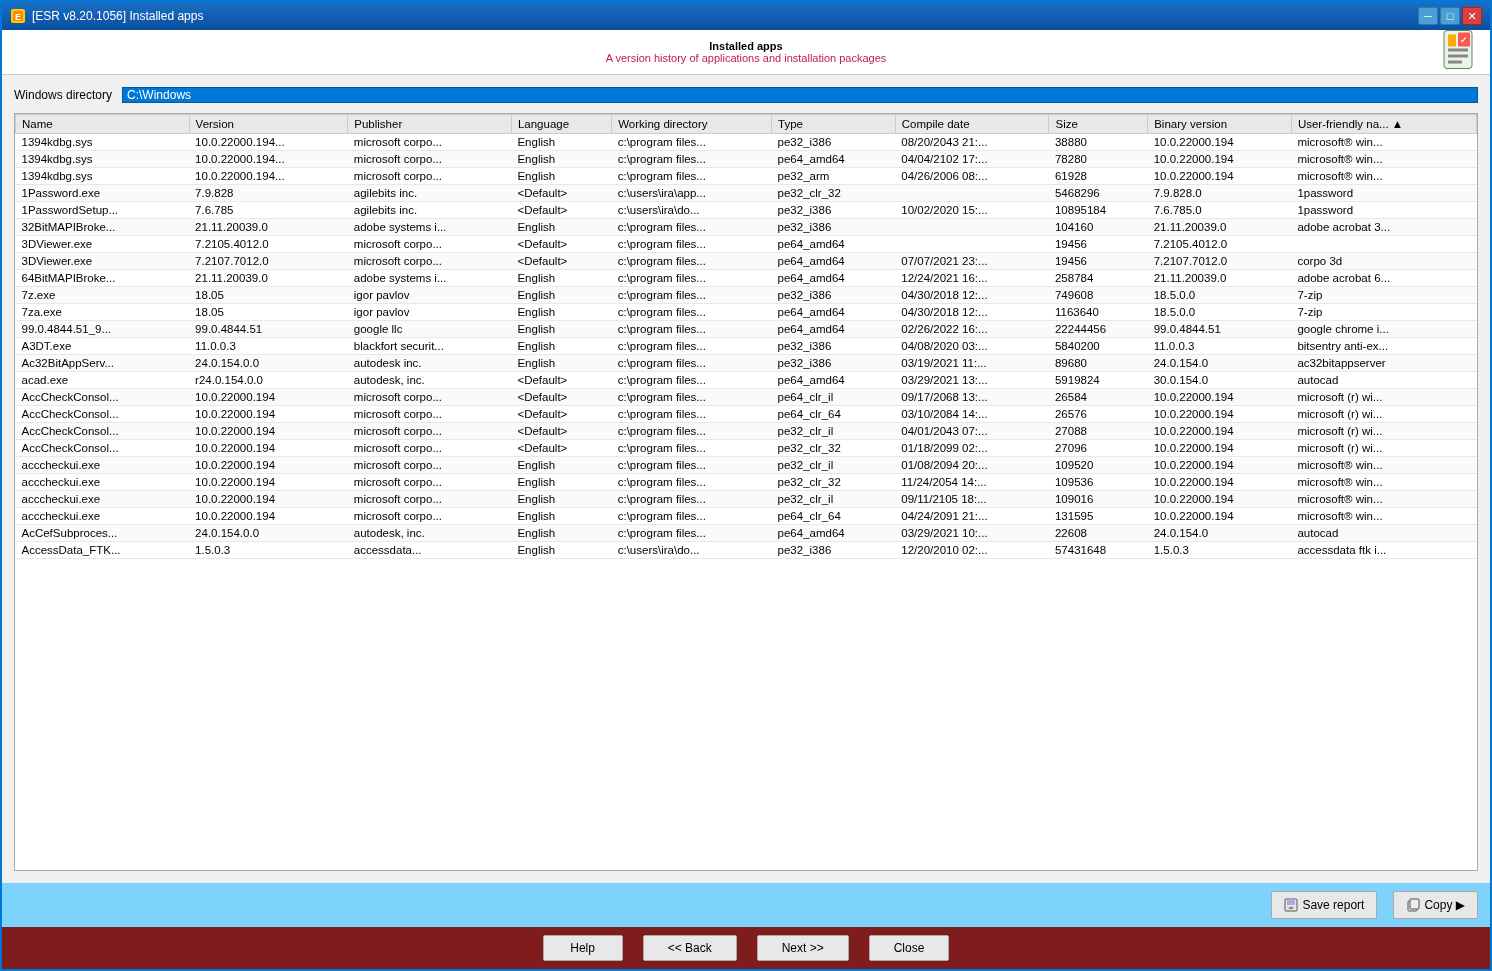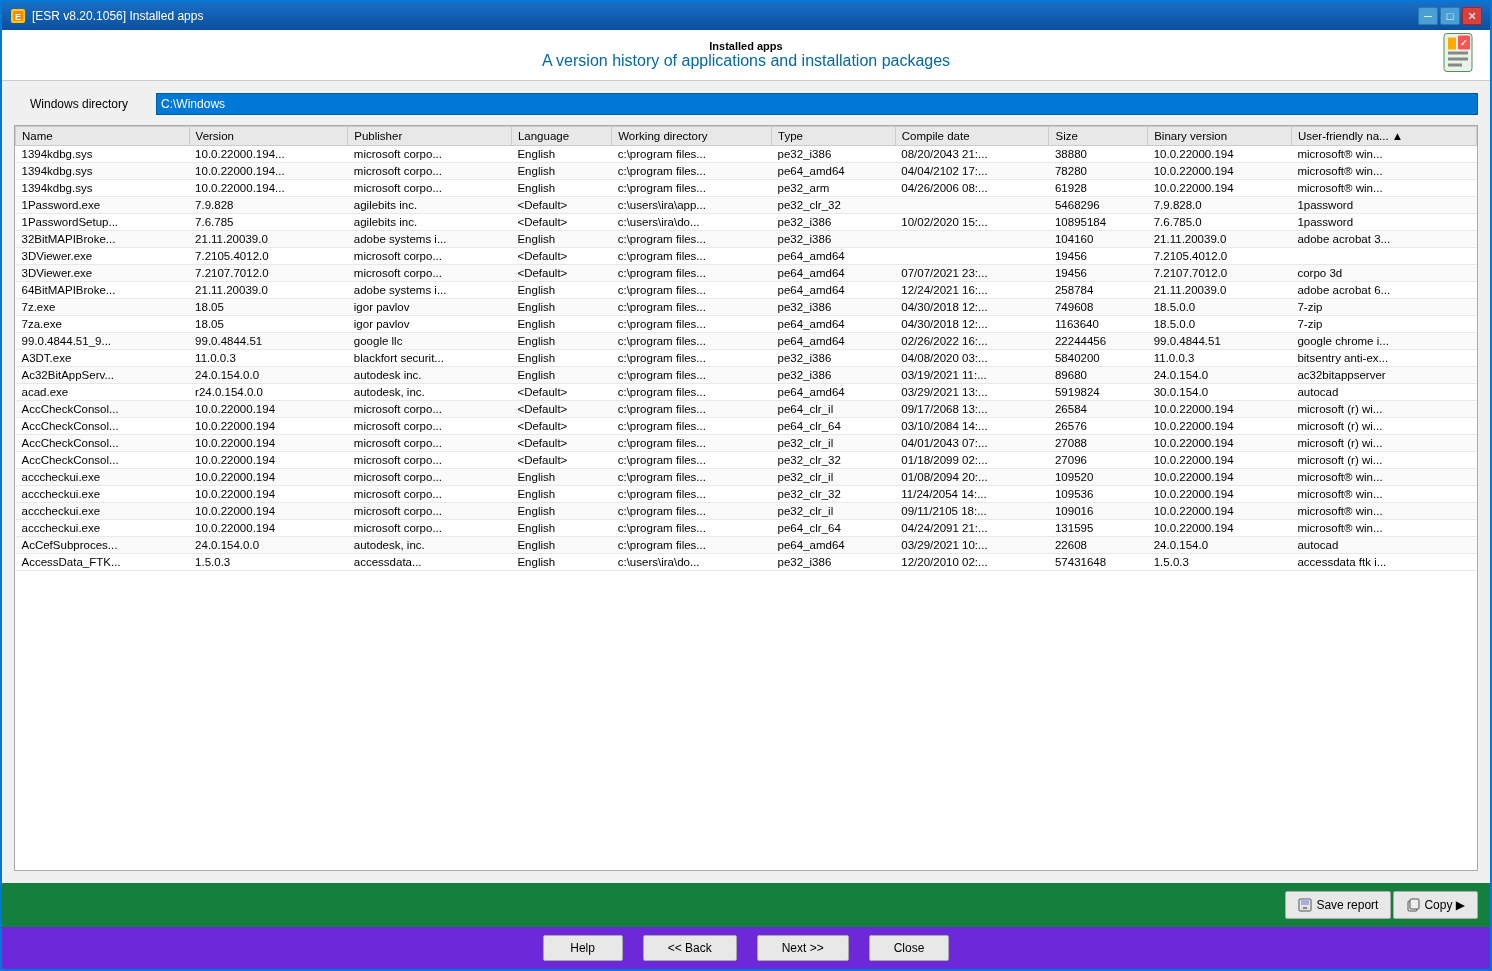--- a/index.html
+++ b/index.html
@@ -58,52 +58,51 @@
       align-items: center;
       justify-content: center;
       border-radius: 2px;
     }
     .title-btn.close { background: #d94040; border-color: #b02020; }
     .header-title {
       font-size: 11px;
       font-weight: bold;
     }
     .header-subtitle {
-      font-size: 16px;
-      color: #0369a1;
+      font-size: 11px;
+      color: #be185d;
     }
     .content-area {
       flex: 1;
       display: flex;
       flex-direction: column;
       padding: 12px;
       overflow: hidden;
       background: #f0f0f0;
     }
     .dir-row {
       display: flex;
       align-items: center;
-      gap: 28px;
+      gap: 10px;
       margin-bottom: 10px;
       flex-shrink: 0;
-      margin-left: 16px;
     }
     .dir-label {
       font-size: 12px;
       white-space: nowrap;
       color: #000;
     }
     .dir-input {
       flex: 1;
       background: #0078d7;
       color: white;
       border: 1px solid #005a9e;
       padding: 2px 4px;
       font-size: 12px;
-      height: 22px;
+      height: 16px;
     }
     .table-container {
       flex: 1;
       border: 1px solid #aaa;
       overflow: auto;
       background: white;
     }
     table {
       width: 100%;
       border-collapse: collapse;
@@ -126,42 +125,42 @@
     tbody td {
       border-bottom: 1px solid #e8e8e8;
       padding: 2px 6px;
       white-space: nowrap;
     }
     .bottom-bar {
       flex-shrink: 0;
       display: flex;
       justify-content: flex-end;
       padding: 8px 12px;
-      gap: 2px;
-      background: #15803d;
+      gap: 16px;
+      background: #7dd3fc;
     }
     .report-btn, .copy-btn {
       padding: 4px 12px;
       font-size: 12px;
       border: 1px solid #aaa;
       background: #e8e8e8;
       cursor: pointer;
       border-radius: 2px;
       display: flex;
       align-items: center;
       gap: 4px;
       height: 28px;
     }
     .nav-bar {
       flex-shrink: 0;
       display: flex;
       justify-content: center;
       gap: 20px;
       padding: 8px;
-      background: #6d28d9;
+      background: #7f1d1d;
     }
     .nav-btn {
       padding: 5px 24px;
       font-size: 12px;
       border: 1px solid #aaa;
       background: #e8e8e8;
       cursor: pointer;
       border-radius: 2px;
       min-width: 80px;
     }

